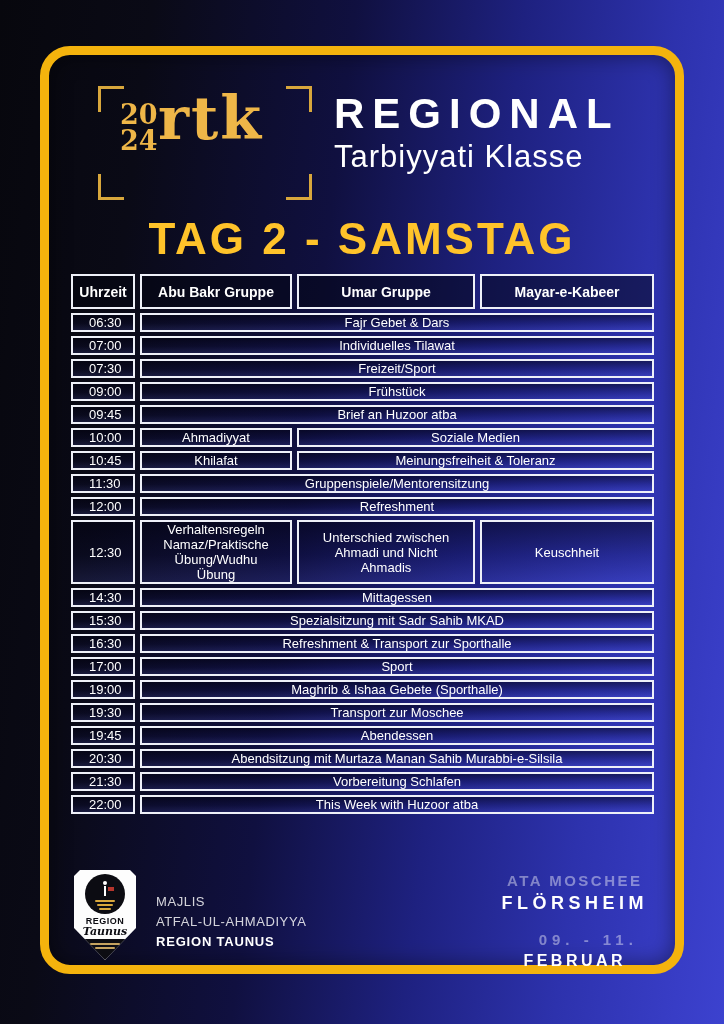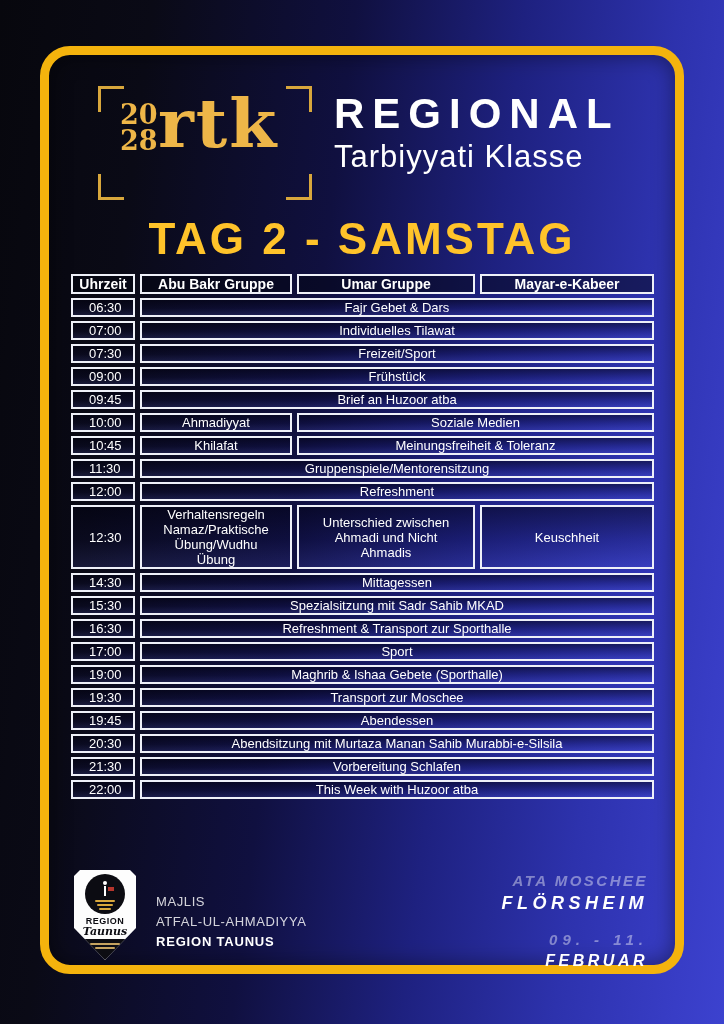--- a/index.html
+++ b/index.html
@@ -34,21 +34,21 @@
   .lbr.bl { left: 0; bottom: 0; border-bottom-width: 3px; border-left-width: 3px; }
   .lbr.br { right: 0; bottom: 0; border-bottom-width: 3px; border-right-width: 3px; }
   .logo-year {
     position: absolute; left: 22px; top: 16px;
     font-family: "DejaVu Serif", serif; font-weight: 700;
     font-size: 27px; line-height: 0.95; color: #eeb648; 
   }
   .logo-rtk {
     position: absolute; left: 60px; top: 2px;
     font-family: "DejaVu Serif", serif; font-weight: 700;
-    font-size: 68px; line-height: 1.05; color: #eeb648; letter-spacing: 2px;
+    font-size: 59px; line-height: 1.05; color: #eeb648; letter-spacing: 2px;
   }
 
   
   .titles { position: absolute; left: 334px; top: 92px; }
   .title-main { font-size: 42px; font-weight: 700; letter-spacing: 8px; color: #fff; line-height: 1.05; }
   .title-sub  { font-size: 31px; font-weight: 400; letter-spacing: 1px; color: #fff; margin-top: 3px; }
 
   .day-heading {
     position: absolute; left: 0; right: 0; top: 214px;
     text-align: center;
@@ -60,21 +60,21 @@
   table.schedule {
     position: absolute; left: 66px; top: 270px;
     width: 593px;
     border-collapse: separate; border-spacing: 5px 4px;
     table-layout: fixed;
   }
   .schedule th {
     background: rgba(2,3,16,0.50);
     border: 2px solid #eef0f8;
     color: #fff; font-size: 14px; font-weight: 700;
-    height: 20px; padding: 0 2px; text-align: center;
+    height: 35px; padding: 0 2px; text-align: center;
     line-height: 16px;
   }
   .schedule td {
     background: linear-gradient(180deg, rgba(1,1,18,0.52) 0%, rgba(10,12,60,0.22) 55%, rgba(95,105,235,0.16) 100%);
     border: 2px solid #eef0f8;
     color: #fff; font-size: 13px; font-weight: 400;
     height: 15px; line-height: 15px; padding: 0 16px; text-align: center;
   }
 
   
@@ -118,41 +118,41 @@
     clip-path: polygon(0 0, 62px 0, 31px 21px);
   }
   .tiny-line { position: absolute; height: 2px; background: rgba(230,190,110,0.85); border-radius: 1px; }
   .tiny-line.l1 { left: 16px; top: 4px; width: 30px; }
   .tiny-line.l2 { left: 21px; top: 8px; width: 20px; }
 
   .org { padding-top: 12px; }
   .org-line1, .org-line2 { font-size: 13px; color: rgba(255,255,255,0.82); letter-spacing: 0.6px; margin-bottom: 5px; }
   .org-line3 { font-size: 13px; font-weight: 700; color: #fff; letter-spacing: 0.8px; }
 
-  .footer-right { text-align: right; padding-top: 2px; font-style: italic; }
+  .footer-right { text-align: center; padding-top: 2px; }
   .venue-label { font-size: 15px; font-weight: 600; letter-spacing: 2.5px; color: rgba(255,255,255,0.42); }
   .venue-city  { font-size: 18px; font-weight: 700; letter-spacing: 4.5px; color: #fff; margin-top: 4px; }
   .date-range  { font-size: 15px; font-weight: 600; letter-spacing: 5px; color: rgba(255,255,255,0.42); margin-top: 17px; padding-left: 27px; }
   .date-month  { font-size: 16px; font-weight: 700; letter-spacing: 3.5px; color: #fff; margin-top: 4px; }
 </style>
 </head>
 <body>
 
 <div class="poster">
 
   <div class="frame"></div>
 
   <div class="logo">
     <span class="lbr tl"></span>
     <span class="lbr tr"></span>
     <span class="lbr bl"></span>
     <span class="lbr br"></span>
     <div class="logo-year">
       <div>20</div>
-      <div>28</div>
+      <div>24</div>
     </div>
     <div class="logo-rtk">rtk</div>
   </div>
 
   <div class="titles">
     <div class="title-main">REGIONAL</div>
     <div class="title-sub">Tarbiyyati Klasse</div>
   </div>
 
   <div class="day-heading">TAG 2 - SAMSTAG</div>

